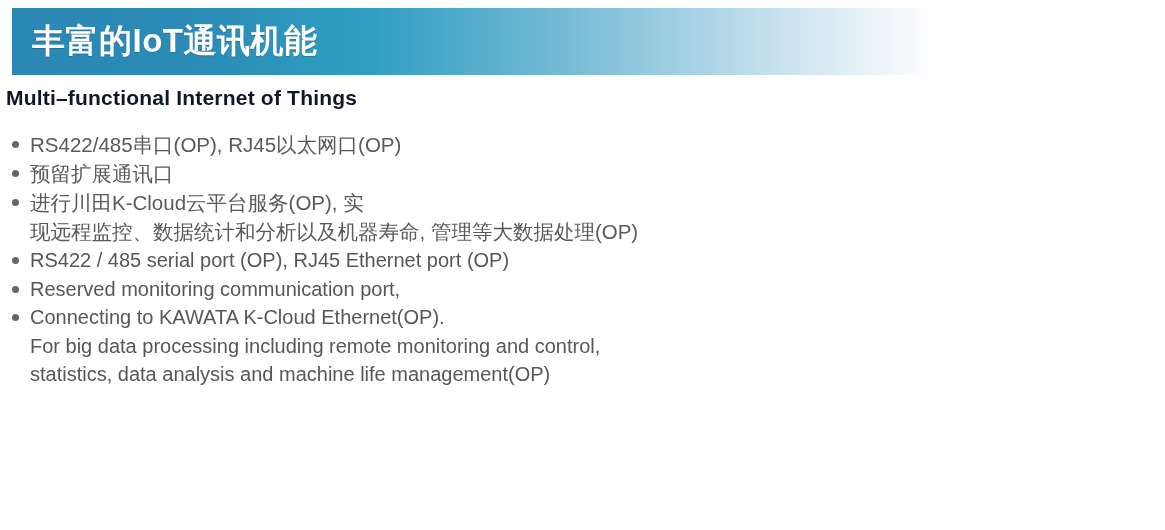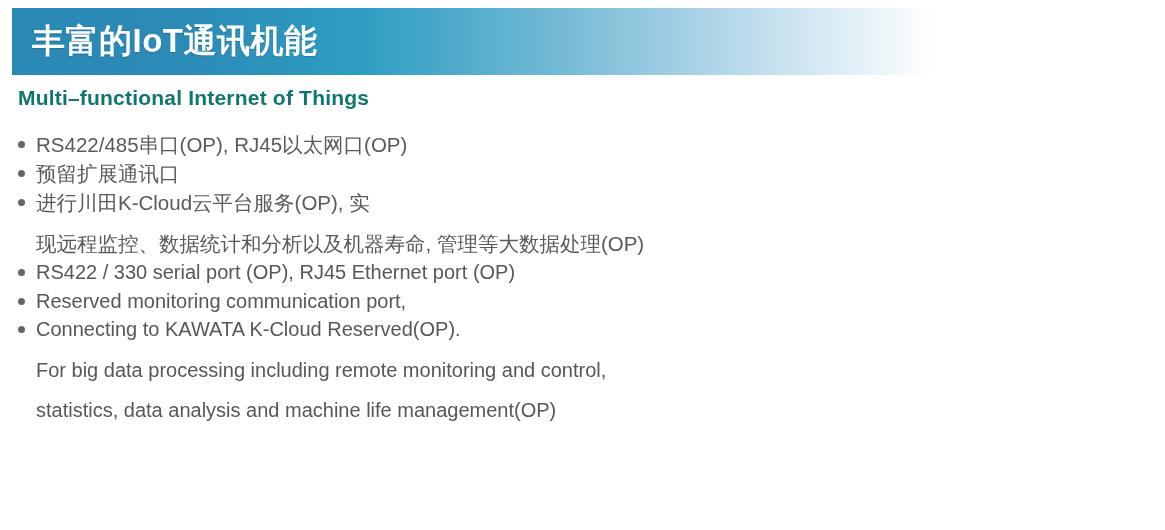--- a/index.html
+++ b/index.html
@@ -49,33 +49,33 @@
     font-size: 33px;
     font-weight: bold;
     letter-spacing: 0.5px;
     white-space: nowrap;
     text-shadow: 0 1px 1px rgba(0,0,0,0.18);
   }
 
   
   .subtitle {
     position: absolute;
-    left: 18px;
+    left: 6px;
     top: 86px;
-    color: #0f766e;
+    color: #0f172a;
     font-size: 21px;
     font-weight: bold;
     letter-spacing: 0.2px;
     white-space: nowrap;
   }
 
   
   .bullet-list {
     position: absolute;
-    left: 14px;
+    left: 8px;
     top: 130px;
     width: 1140px;
   }
   .bullet-row {
     position: relative;
     padding-left: 22px;
     color: #595959;
     font-size: 20px;
     line-height: 1.42;
     white-space: nowrap;
@@ -89,21 +89,20 @@
     top: 0.55em;
     width: 7px;
     height: 7px;
     border-radius: 50%;
     background: #666666;
   }
   .bullet-text { display: block; }
   .bullet-cont {
     display: block;
     padding-left: 0;
-    margin-top: 12px;
   }
 </style>
 </head>
 <body>
 
 <div class="slide">
 
   <div class="banner">
     <div class="banner-title">丰富的IoT通讯机能</div>
   </div>
@@ -119,27 +118,27 @@
         <span class="bullet-dot"></span>
         <span class="bullet-text">预留扩展通讯口</span>
       </div>
       <div class="bullet-row cn">
         <span class="bullet-dot"></span>
         <span class="bullet-text">进行川田K-Cloud云平台服务(OP), 实</span>
         <span class="bullet-cont">现远程监控、数据统计和分析以及机器寿命, 管理等大数据处理(OP)</span>
       </div>
       <div class="bullet-row en">
         <span class="bullet-dot"></span>
-        <span class="bullet-text">RS422 / 330 serial port (OP), RJ45 Ethernet port (OP)</span>
+        <span class="bullet-text">RS422 / 485 serial port (OP), RJ45 Ethernet port (OP)</span>
       </div>
       <div class="bullet-row en">
         <span class="bullet-dot"></span>
         <span class="bullet-text">Reserved monitoring communication port,</span>
       </div>
       <div class="bullet-row en">
         <span class="bullet-dot"></span>
-        <span class="bullet-text">Connecting to KAWATA K-Cloud Reserved(OP).</span>
+        <span class="bullet-text">Connecting to KAWATA K-Cloud Ethernet(OP).</span>
         <span class="bullet-cont">For big data processing including remote monitoring and control,</span>
         <span class="bullet-cont">statistics, data analysis and machine life management(OP)</span>
       </div>
     </div>
 
 </div>
 
 </body></html>

